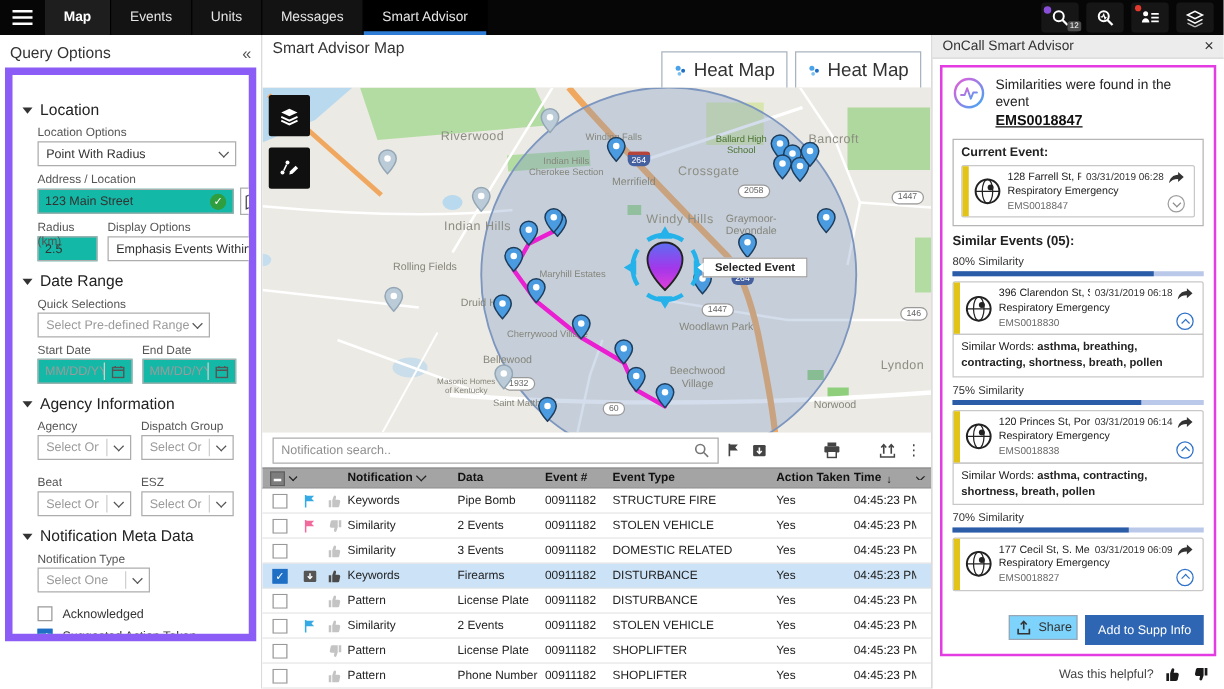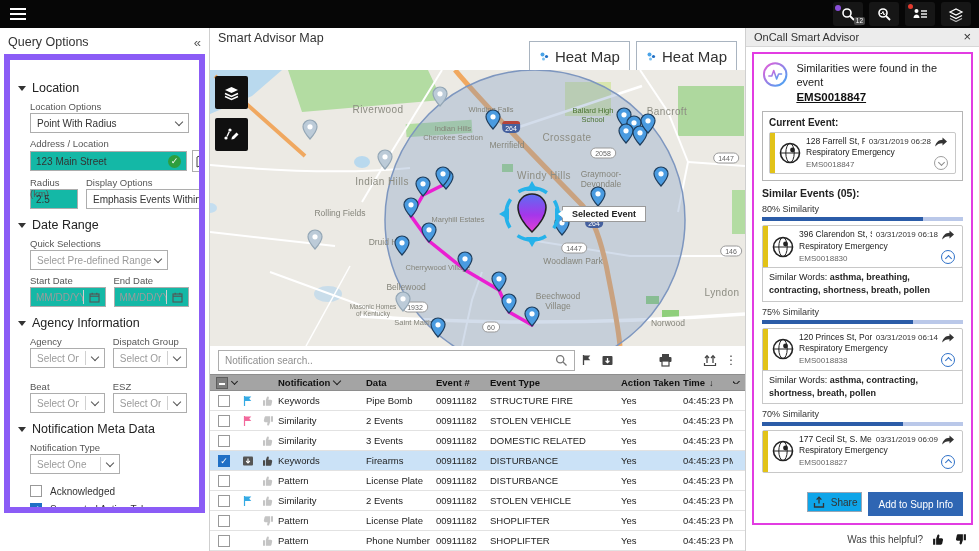--- a/index.html
+++ b/index.html
@@ -132,33 +132,55 @@
 .chev-cir.up { border-color:#2f71c8; }
 .chev-cir.up i { border-color:#2f71c8; transform:rotate(-135deg); margin-top:2px; }
 .sim-list { padding:0 8px; flex:1; overflow:hidden; }
 .sim-heading { font-weight:bold; font-size:10.5px; margin:1px 0 2px; color:#222; }
 .sim-pct { font-size:9px; color:#333; margin:5px 0 3px; }
 .sim-bar { height:4px; background:#bac8e9; margin-bottom:4px; }
 .sim-fill { height:100%; background:#2b5ca8; }
 .sim-words { border:1px solid #c8c8c8; margin-top:-1px; padding:3px 6px; font-size:9px; line-height:1.45; color:#222; min-height:22px; }
 .sim-words b { font-weight:bold; }
 .btn-row { display:flex; justify-content:flex-end; gap:6px; padding:6px 8px 7px; flex:0 0 auto; }
-.share-btn { height:20px; border:1px solid #98a6b6; background:#0ea5e9; display:flex; align-items:center; gap:6px; padding:0 4px; font-size:10px; color:#333; cursor:pointer; }
+.share-btn { height:20px; border:1px solid #98a6b6; background:#7dd3fc; display:flex; align-items:center; gap:6px; padding:0 4px; font-size:10px; color:#333; cursor:pointer; }
 .supp-btn { height:20px; background:#2f66b3; color:#fff; display:flex; align-items:center; padding:12px 10px; font-size:10px; cursor:pointer; }
 .helpful-row { display:flex; justify-content:flex-end; align-items:center; gap:9px; padding:5px 12px; font-size:10px; color:#444; }
 .helpful-row svg { cursor:pointer; }
 </style>
 </head>
 <body>
 
 <div class="topbar">
   <div class="hamburger">
       <i></i>
       <i></i>
       <i></i>
+    </div>
+  <div class="tabs">
+
+      <div class="tab bold">
+        <span>Map</span>
+      </div>
+
+      <div class="tab">
+        <span>Events</span>
+      </div>
+
+      <div class="tab">
+        <span>Units</span>
+      </div>
+
+      <div class="tab">
+        <span>Messages</span>
+      </div>
+
+      <div class="tab active">
+        <span>Smart Advisor</span>
+      </div>
     </div>
   <div class="topbar-right">
     <div class="tb-icon">
       <span class="dot-purple"></span>
       <svg width="15" height="15" viewBox="0 0 15 15">
           <circle cx="6" cy="6" r="4" fill="none" stroke="#fff" stroke-width="1.6"></circle>
           <line x1="9" y1="9" x2="13" y2="13" stroke="#fff" stroke-width="1.8"></line>
         </svg>
       <span class="tb-badge">12</span>
     </div>

